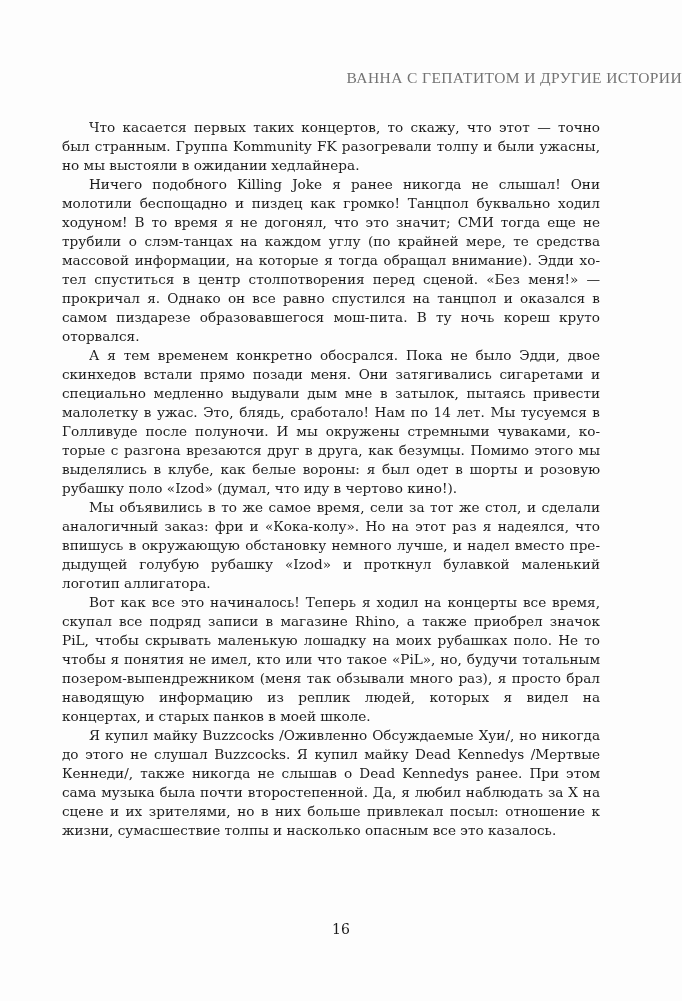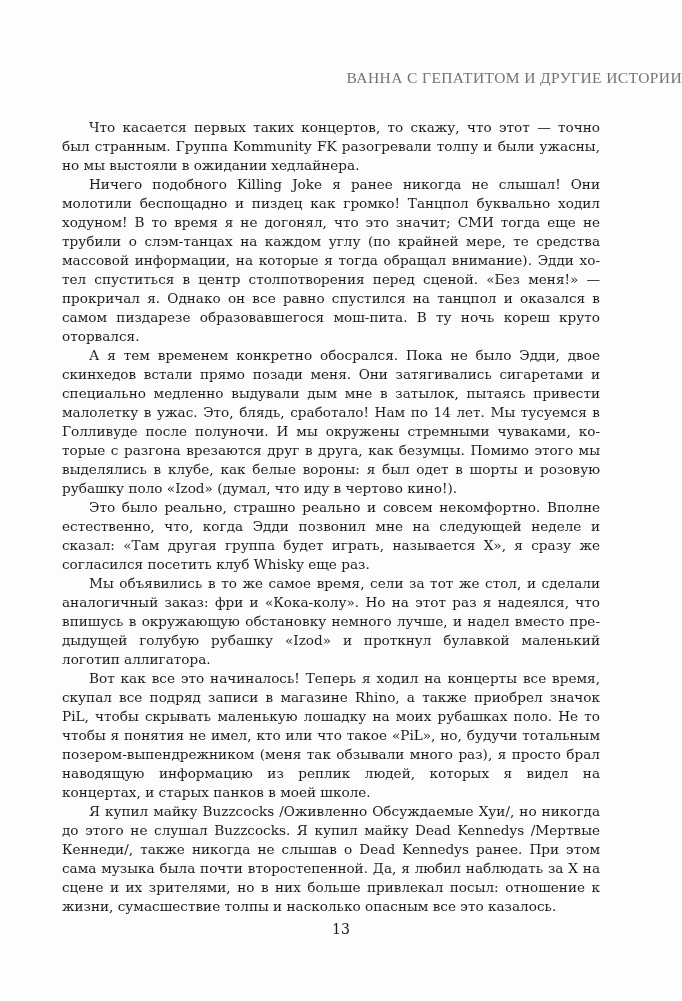--- a/index.html
+++ b/index.html
@@ -52,19 +52,18 @@
   </style>
 </head>
 <body>
 
 <div class="running-head">ВАННА С ГЕПАТИТОМ И ДРУГИЕ ИСТОРИИ</div>
 
 <div class="body-text">
   <p>Что касается первых таких концертов, то скажу, что этот — точно был странным. Группа Kommunity FK разогревали толпу и были ужасны, но мы выстояли в ожидании хедлайнера.</p>
   <p>Ничего подобного Killing Joke я ранее никогда не слышал! Они молотили беспощадно и пиздец как громко! Танцпол буквально ходил ходуном! В то время я не догонял, что это значит; СМИ тогда еще не трубили о слэм-танцах на каждом углу (по крайней мере, те средства массовой информации, на которые я тогда обращал внимание). Эдди хо­тел спуститься в центр столпотворения перед сценой. «Без меня!» — про­кричал я. Однако он все равно спустился на танцпол и оказался в самом пиздарезе образовавшегося мош-пита. В ту ночь кореш круто оторвался.</p>
   <p>А я тем временем конкретно обосрался. Пока не было Эдди, двое скинхедов встали прямо позади меня. Они затягивались сигаретами и специально медленно выдували дым мне в затылок, пытаясь приве­сти малолетку в ужас. Это, блядь, сработало! Нам по 14 лет. Мы тусуемся в Голливуде после полуночи. И мы окружены стремными чуваками, ко­торые с разгона врезаются друг в друга, как безумцы. Помимо этого мы выделялись в клубе, как белые вороны: я был одет в шорты и розовую рубашку поло «Izod» (думал, что иду в чертово кино!).</p>
-  <p>Это было реально, страшно реально и совсем некомфортно. Вполне естественно, что, когда Эдди позвонил мне на следующей неделе и сказал: «Там другая группа будет играть, называется X», я сразу же согласился посетить клуб Whisky еще раз.</p>
   <p>Мы объявились в то же самое время, сели за тот же стол, и сделали аналогичный заказ: фри и «Кока-колу». Но на этот раз я надеялся, что впишусь в окружающую обстановку немного лучше, и надел вместо пре­дыдущей голубую рубашку «Izod» и проткнул булавкой маленький логотип аллигатора.</p>
   <p>Вот как все это начиналось! Теперь я ходил на концерты все время, скупал все подряд записи в магазине Rhino, а также приобрел значок PiL, чтобы скрывать маленькую лошадку на моих рубашках поло. Не то чтобы я понятия не имел, кто или что такое «PiL», но, будучи тотальным позером-выпендрежником (меня так обзывали много раз), я просто брал наводящую информацию из реплик людей, которых я видел на концертах, и старых панков в моей школе.</p>
   <p>Я купил майку Buzzcocks /Оживленно Обсуждаемые Хуи/, но никог­да до этого не слушал Buzzcocks. Я купил майку Dead Kennedys /Мертвые Кеннеди/, также никогда не слышав о Dead Kennedys ранее. При этом сама музыка была почти второстепенной. Да, я любил наблюдать за X на сцене и их зрителями, но в них больше привлекал посыл: отношение к жизни, сумасшествие толпы и насколько опасным все это казалось.</p>
 </div>
 
-<div class="page-number">13</div>
+<div class="page-number">16</div>
 
 </body></html>

